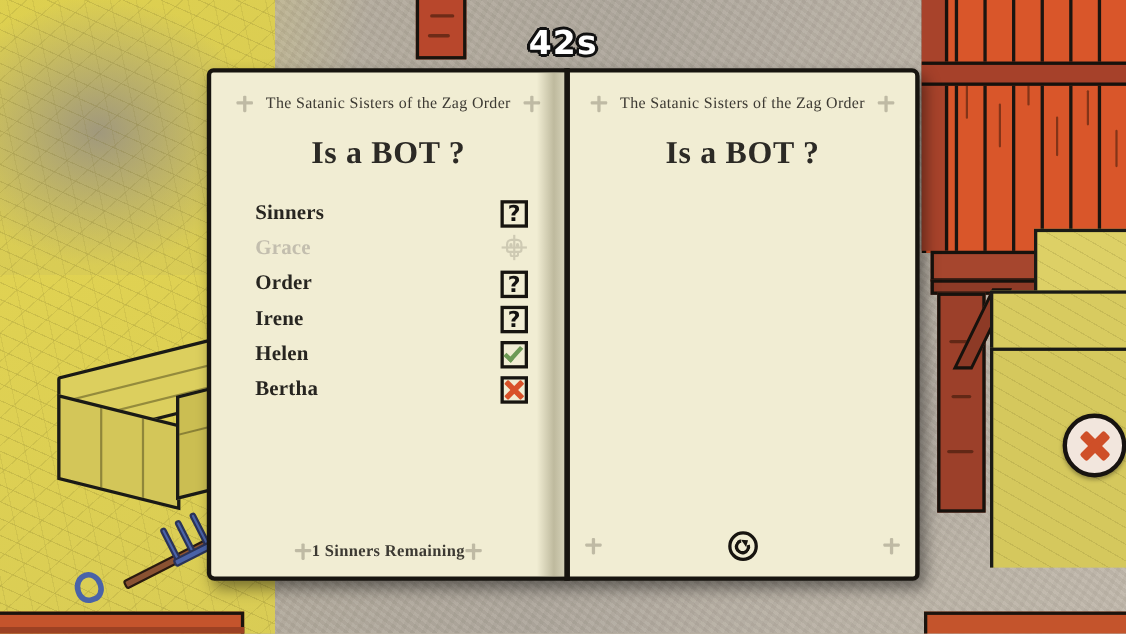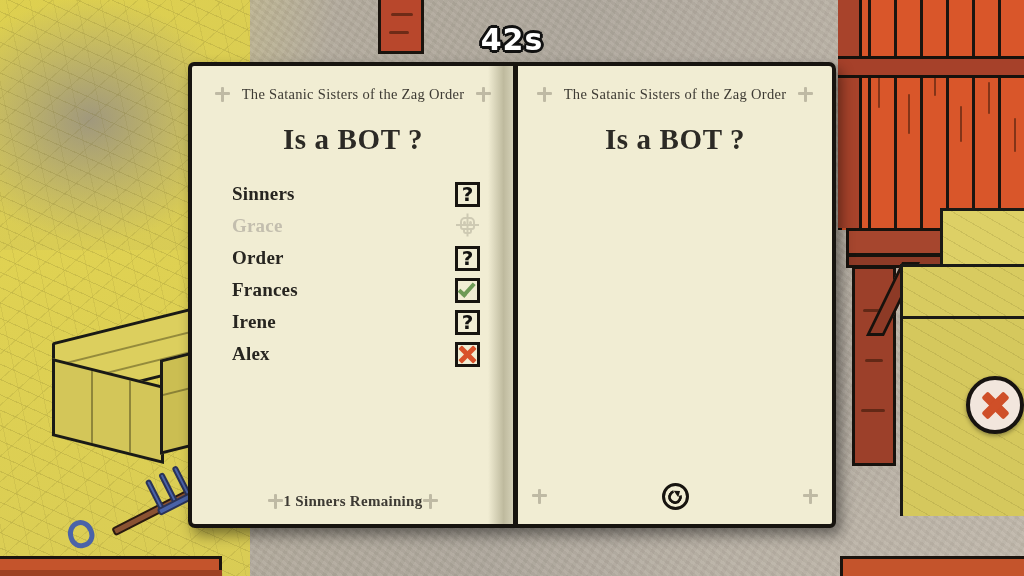--- a/index.html
+++ b/index.html
@@ -414,33 +414,33 @@
               <div class="sk-jaw"></div>
             </div>
           </div>
           <div class="name-row">
             <span class="name-label">Order</span>
             <div class="mark-box">
               <div class="mark-q">?</div>
             </div>
           </div>
           <div class="name-row">
-            <span class="name-label">Frances</span>
-            <div class="mark-box">
-              <div class="mark-check"></div>
-            </div>
-          </div>
-          <div class="name-row">
             <span class="name-label">Irene</span>
             <div class="mark-box">
               <div class="mark-q">?</div>
             </div>
           </div>
           <div class="name-row">
-            <span class="name-label">Alex</span>
+            <span class="name-label">Helen</span>
+            <div class="mark-box">
+              <div class="mark-check"></div>
+            </div>
+          </div>
+          <div class="name-row">
+            <span class="name-label">Bertha</span>
             <div class="mark-box">
               <div class="mark-x">
                 <span></span>
                 <span></span>
               </div>
             </div>
           </div>
         </div>
 
       <div class="page-footer">

